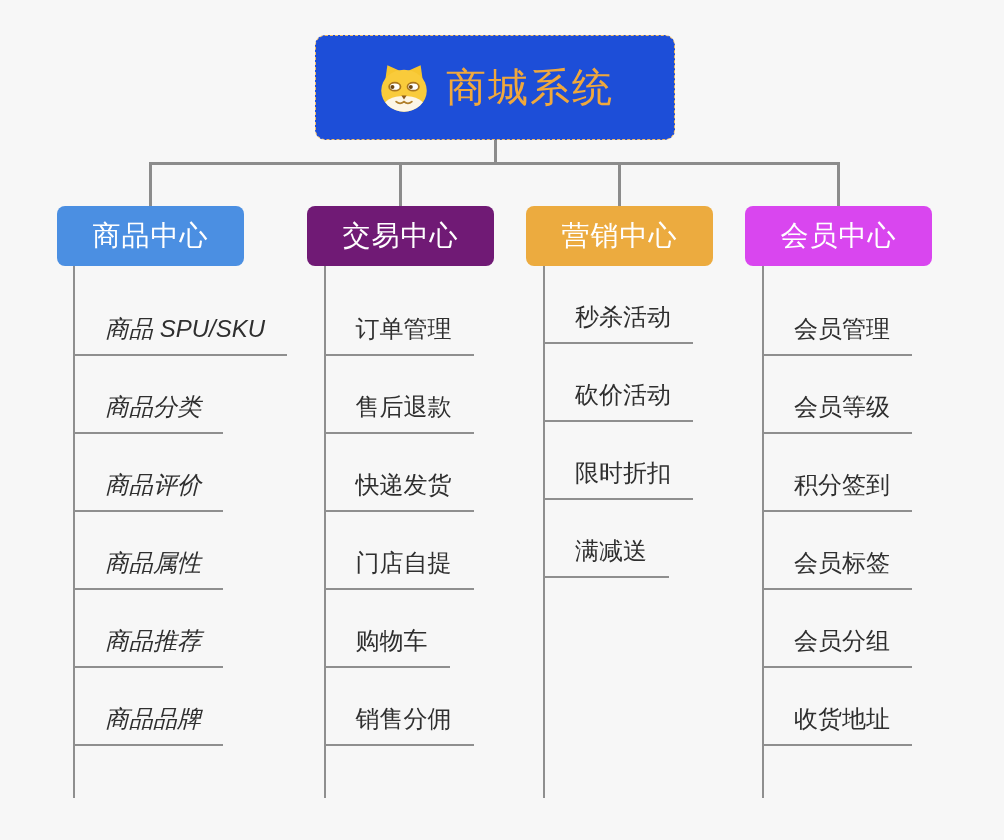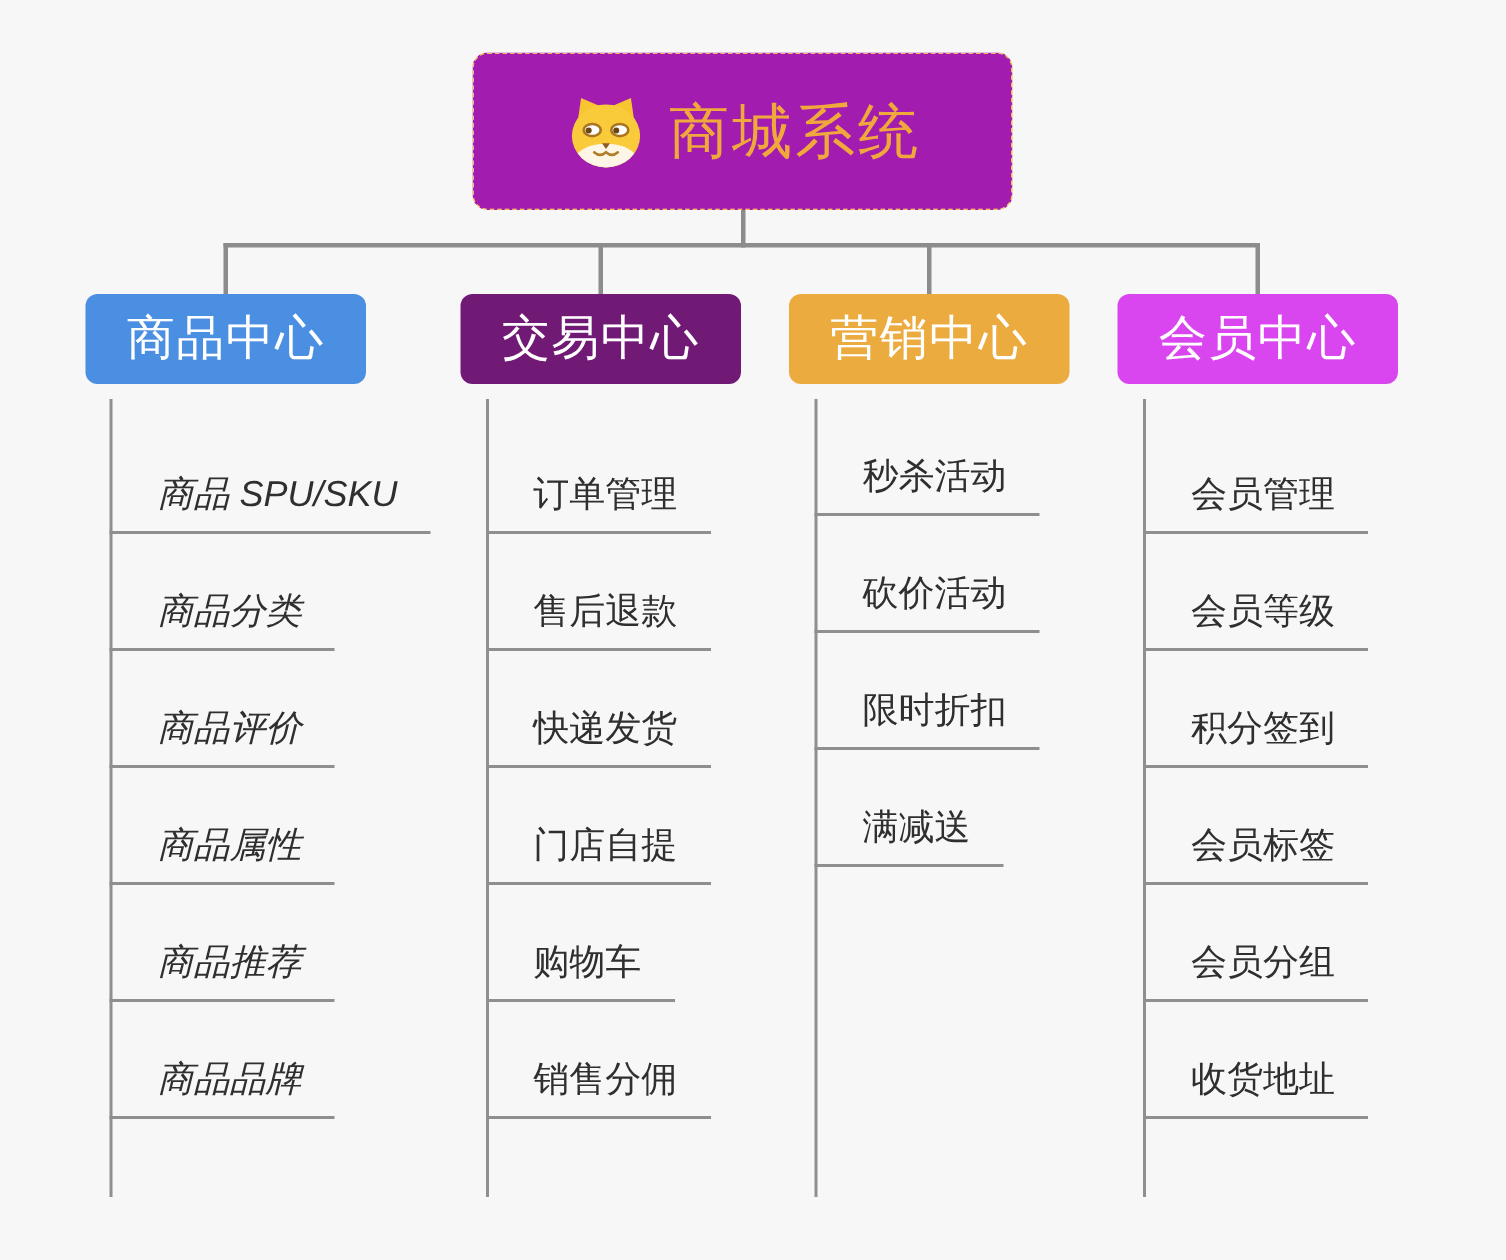--- a/index.html
+++ b/index.html
@@ -12,21 +12,21 @@
     width: 1004px;
     height: 840px;
     background: #f7f7f7;
     overflow: hidden;
   }
   
   .root-node {
     position: absolute;
     left: 315px; top: 35px;
     width: 360px; height: 105px;
-    background: #a21caf;
+    background: #1d4ed8;
     border: 1px dashed #f2bb62;
     border-radius: 10px;
     display: flex;
     align-items: center;
     justify-content: center;
     gap: 14px;
     box-sizing: border-box;
   }
   .root-title {
     font-size: 40px;
@@ -43,25 +43,25 @@
   .hline { height: 3px; }
   .vline { width: 3px; }
   .trunk {
     position: absolute;
     width: 2px;
     background: #8f8f8f;
   }
   
   .branch-box {
     position: absolute;
-    top: 196px;
+    top: 206px;
     width: 187px; height: 60px;
     border-radius: 8px;
     color: #ffffff;
-    font-size: 32px;
+    font-size: 28px;
     display: flex;
     align-items: center;
     justify-content: center;
     letter-spacing: 1px;
     white-space: nowrap;
     text-align: right;
   }
   
   .children {
     position: absolute;

